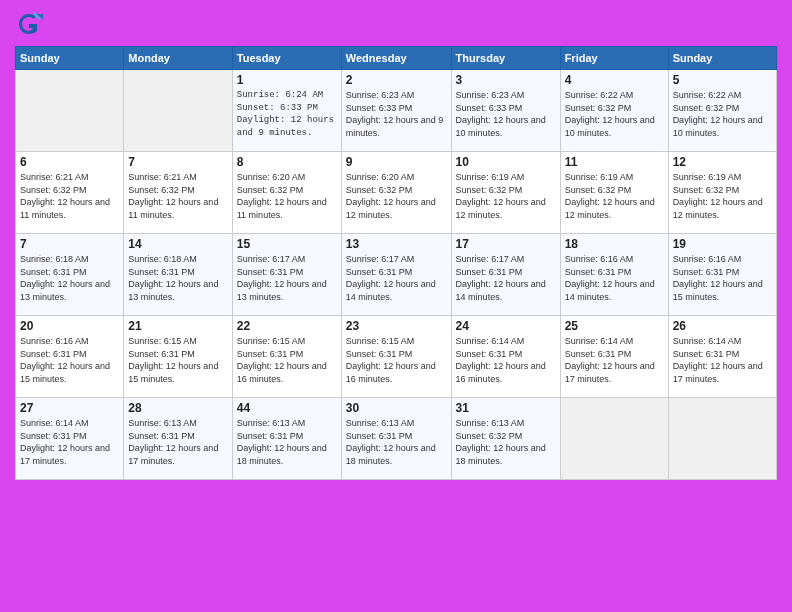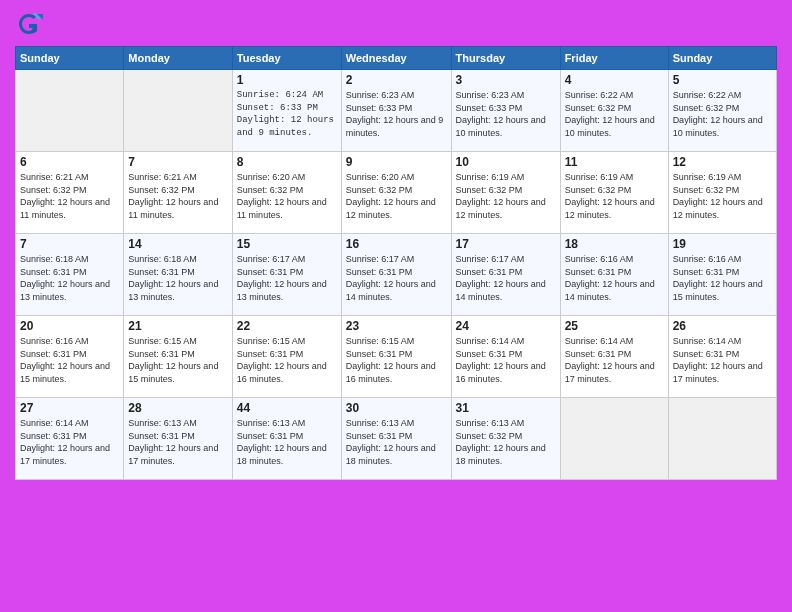--- a/index.html
+++ b/index.html
@@ -229,21 +229,21 @@
 Sunset: 6:31 PM
 Daylight: 12 hours and 13 minutes.</div>
           </td>
           <td>
             <span class="day-num">15</span>
             <div class="day-info" style="white-space: pre-line;">Sunrise: 6:17 AM
 Sunset: 6:31 PM
 Daylight: 12 hours and 13 minutes.</div>
           </td>
           <td>
-            <span class="day-num">16</span>
+            <span class="day-num">13</span>
             <div class="day-info" style="white-space: pre-line;">Sunrise: 6:17 AM
 Sunset: 6:31 PM
 Daylight: 12 hours and 14 minutes.</div>
           </td>
           <td>
             <span class="day-num">17</span>
             <div class="day-info" style="white-space: pre-line;">Sunrise: 6:17 AM
 Sunset: 6:31 PM
 Daylight: 12 hours and 14 minutes.</div>
           </td>

